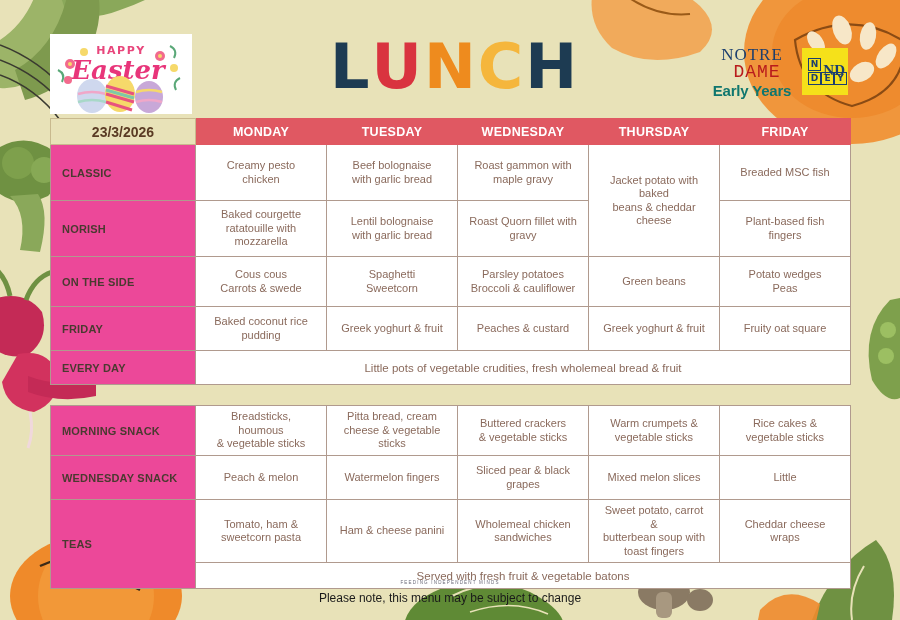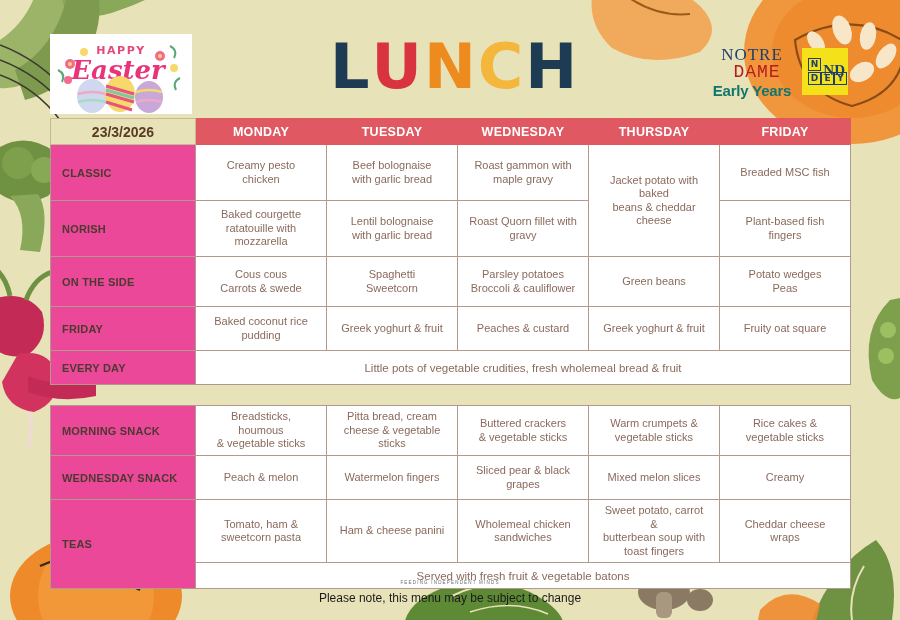--- a/index.html
+++ b/index.html
@@ -309,21 +309,21 @@
           <td class="cell">Buttered crackers<br>&amp; vegetable sticks</td>
           <td class="cell">Warm crumpets &amp;<br>vegetable sticks</td>
           <td class="cell">Rice cakes &amp;<br>vegetable sticks</td>
         </tr>
         <tr style="height: 44px;">
           <td class="row-label">WEDNESDAY SNACK</td>
           <td class="cell">Peach &amp; melon</td>
           <td class="cell">Watermelon fingers</td>
           <td class="cell">Sliced pear &amp; black<br>grapes</td>
           <td class="cell">Mixed melon slices</td>
-          <td class="cell">Creamy</td>
+          <td class="cell">Little</td>
         </tr>
         <tr style="height: 56px;">
           <td class="row-label" rowspan="2">TEAS</td>
           <td class="cell">Tomato, ham &amp;<br>sweetcorn pasta</td>
           <td class="cell">Ham &amp; cheese panini</td>
           <td class="cell">Wholemeal chicken<br>sandwiches</td>
           <td class="cell">Sweet potato, carrot &amp;<br>butterbean soup with<br>toast fingers</td>
           <td class="cell">Cheddar cheese wraps</td>
         </tr>
         <tr style="height: 26px;">

